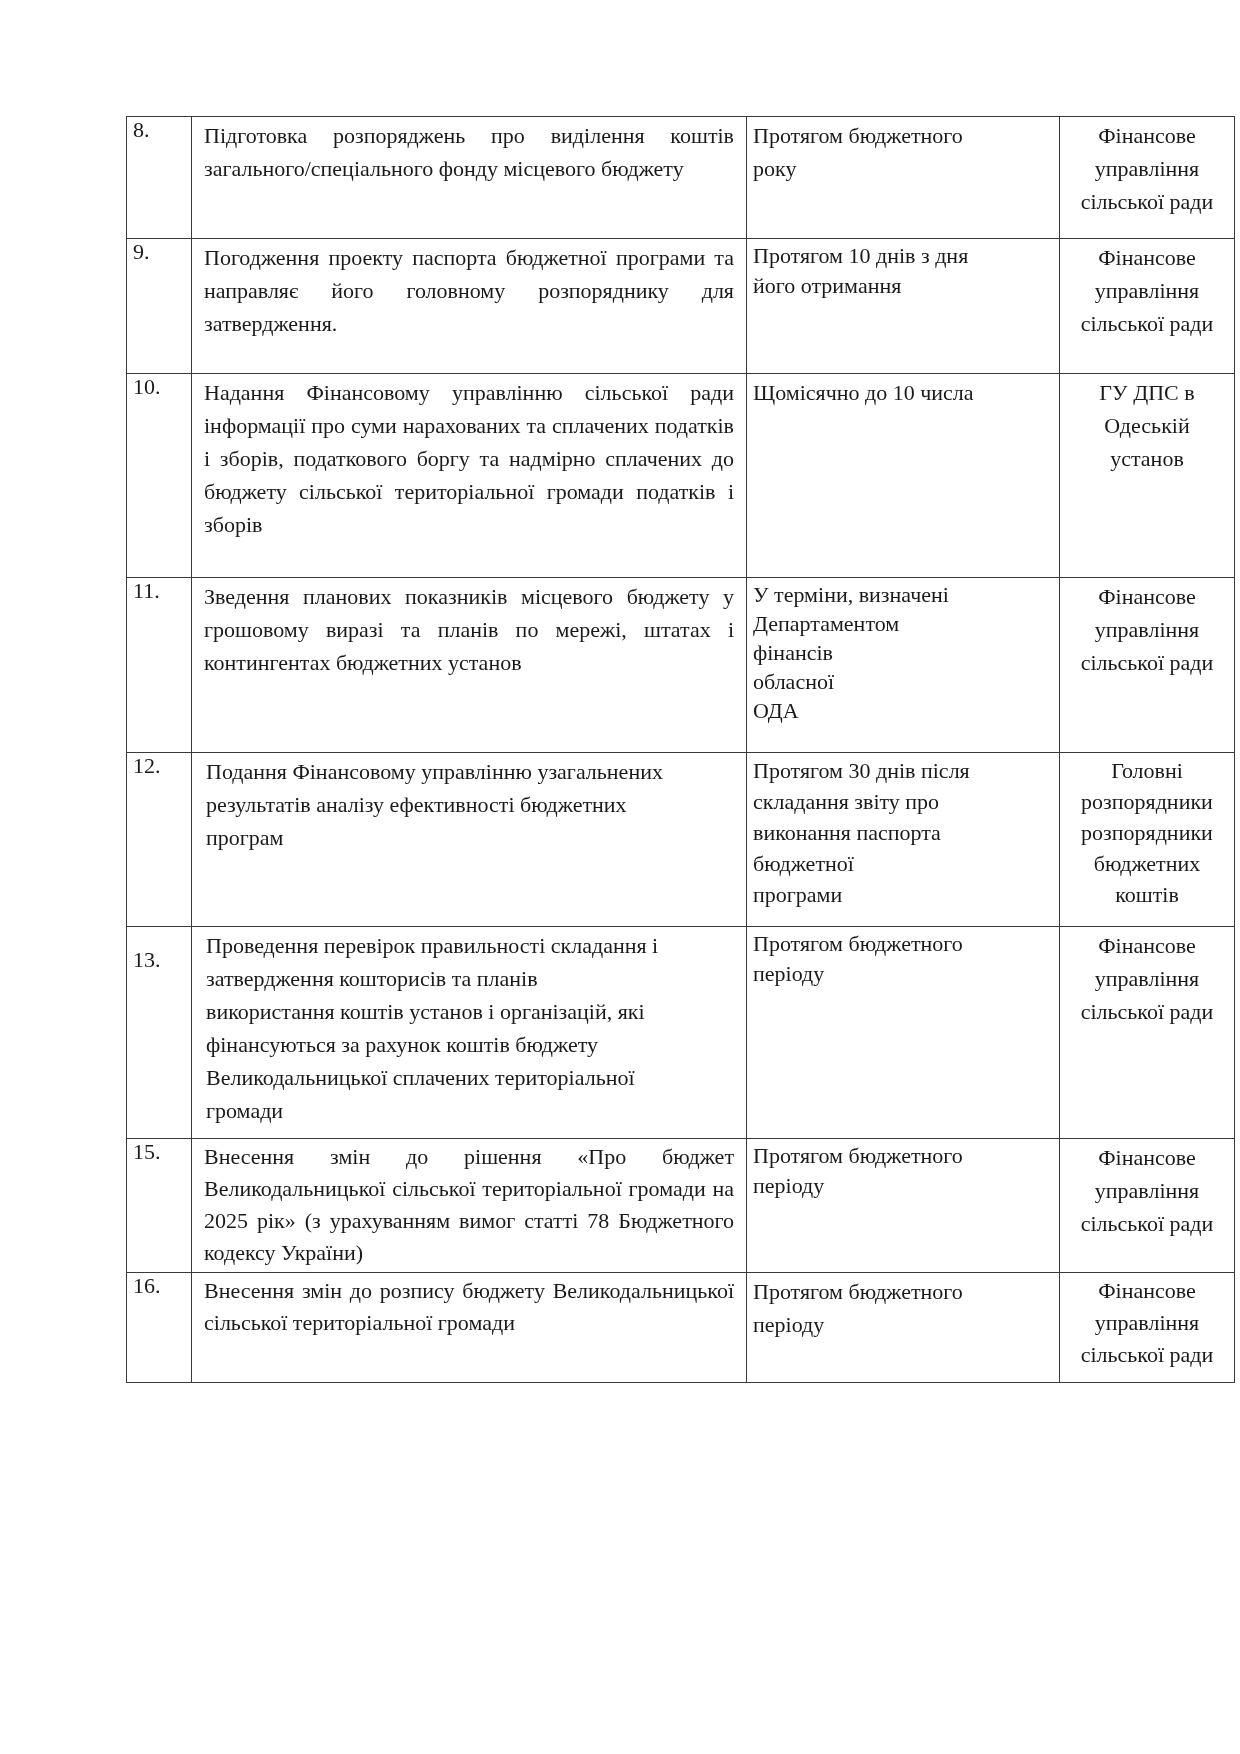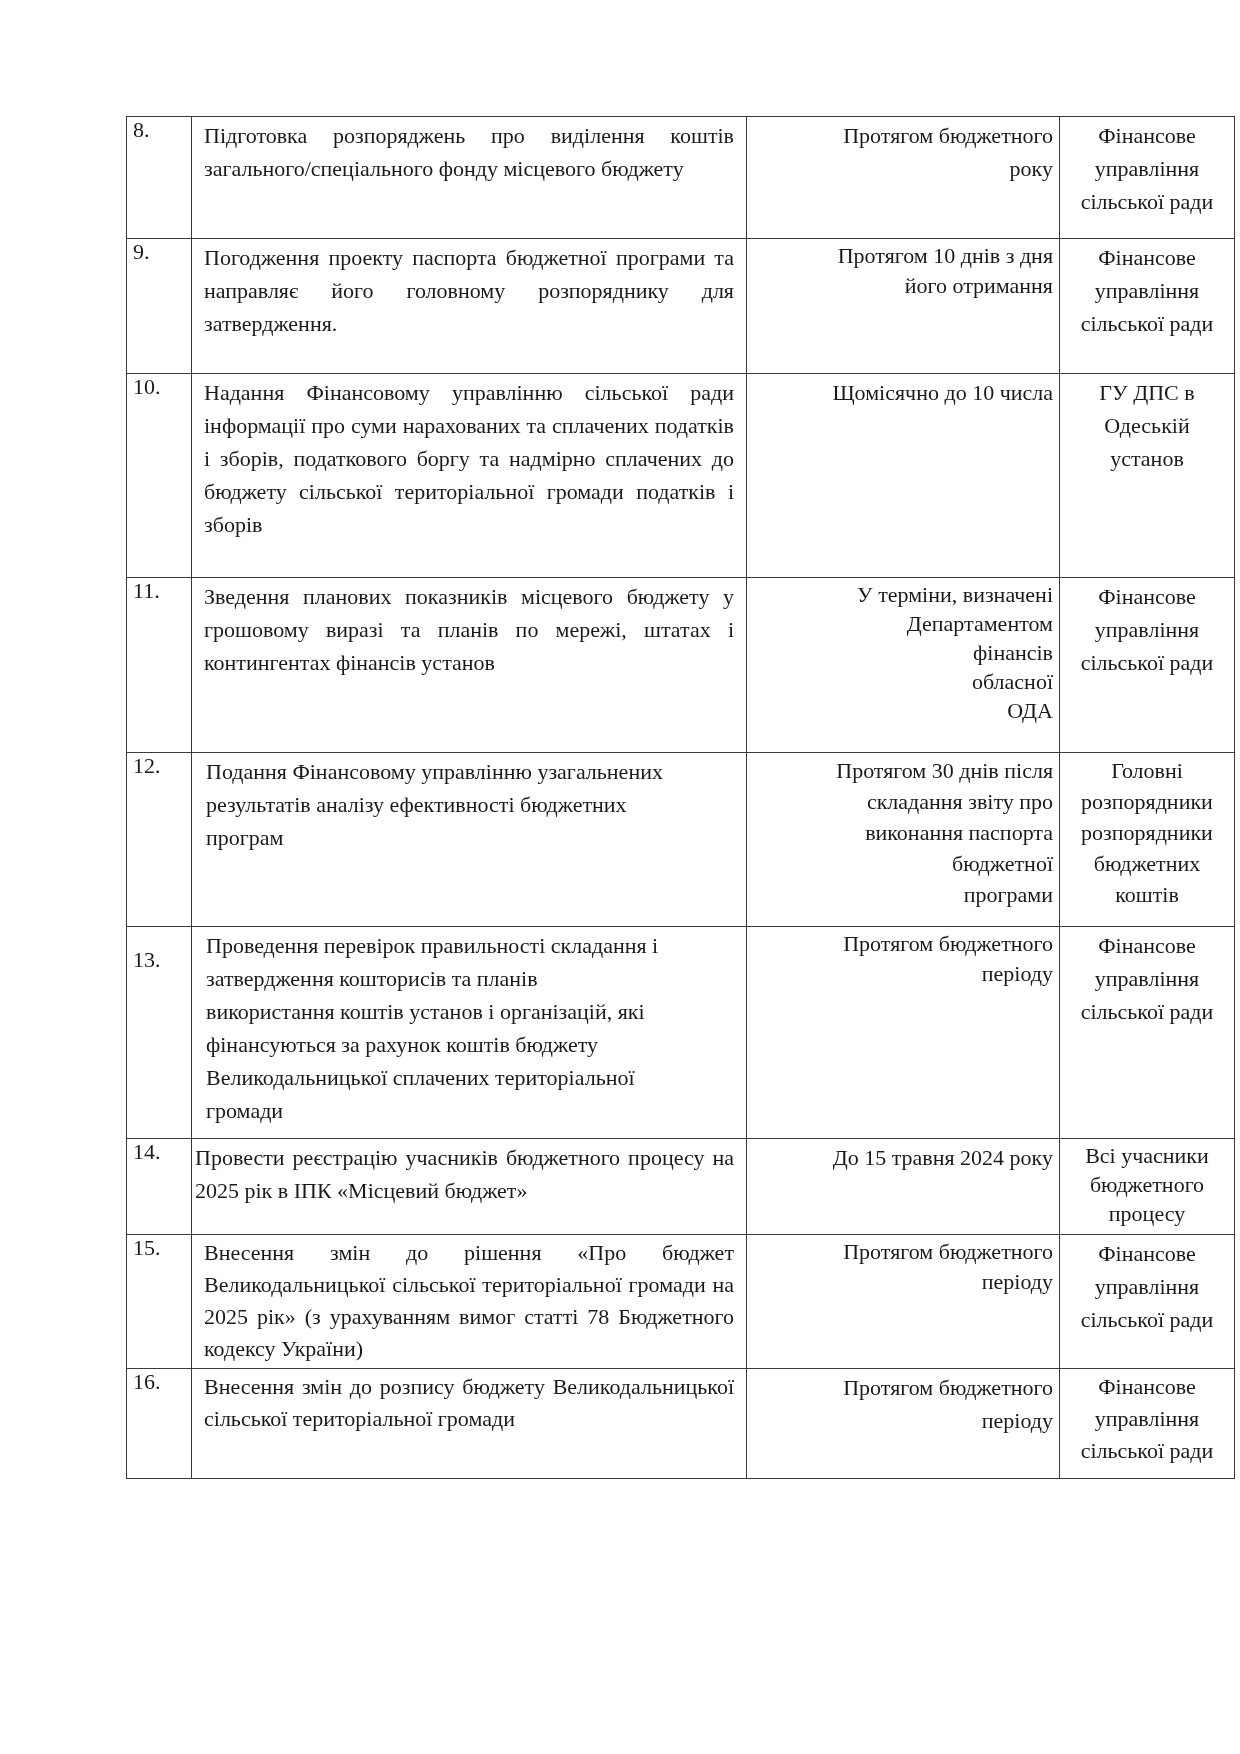--- a/index.html
+++ b/index.html
@@ -54,21 +54,21 @@
   }
   td.task.nojust {
     text-align: left;
     margin-top: 32px;
   }
   td.task.shift {
     padding-left: 3px !important;
   }
   td.term {
     width: 300px;
-    text-align: right;
+    text-align: left;
     padding: 2px 6px 0 6px !important;
   }
   td.resp {
     width: 170px;
     text-align: center;
     padding: 2px 2px 0 2px !important;
     margin-top: 28px;
   }
   .line { display: block; }
 </style>
@@ -115,21 +115,21 @@
         </td>
         <td class="resp">
           <span class="line">ГУ ДПС в</span>
           <span class="line">Одеській</span>
           <span class="line">установ</span>
         </td>
       </tr>
 
       <tr style="height:175px">
         <td class="num">11.</td>
-        <td class="task">Зведення планових показників місцевого бюджету у грошовому виразі та планів по мережі, штатах і контингентах фінансів установ</td>
+        <td class="task">Зведення планових показників місцевого бюджету у грошовому виразі та планів по мережі, штатах і контингентах бюджетних установ</td>
         <td class="term" style="line-height:29px">
           <span class="line">У терміни, визначені</span>
           <span class="line">Департаментом</span>
           <span class="line">фінансів</span>
           <span class="line">обласної</span>
           <span class="line">ОДА</span>
         </td>
         <td class="resp">
           <span class="line">Фінансове</span>
           <span class="line">управління</span>
@@ -174,32 +174,20 @@
           <span class="line">Протягом бюджетного</span>
           <span class="line">періоду</span>
         </td>
         <td class="resp">
           <span class="line">Фінансове</span>
           <span class="line">управління</span>
           <span class="line">сільської ради</span>
         </td>
       </tr>
 
-      <tr style="height:96px">
-        <td class="num">14.</td>
-        <td class="task shift">Провести реєстрацію учасників бюджетного процесу на 2025 рік в ІПК «Місцевий бюджет»</td>
-        <td class="term">
-          <span class="line">До 15 травня 2024 року</span>
-        </td>
-        <td class="resp" style="line-height:29px">
-          <span class="line">Всі учасники</span>
-          <span class="line">бюджетного</span>
-          <span class="line">процесу</span>
-        </td>
-      </tr>
 
       <tr style="height:134px">
         <td class="num">15.</td>
         <td class="task" style="line-height:32px">Внесення змін до рішення «Про бюджет Великодальницької сільської територіальної громади на 2025 рік» (з урахуванням вимог статті 78 Бюджетного кодексу України)</td>
         <td class="term" style="line-height:30px">
           <span class="line">Протягом бюджетного</span>
           <span class="line">періоду</span>
         </td>
         <td class="resp">
           <span class="line">Фінансове</span>

